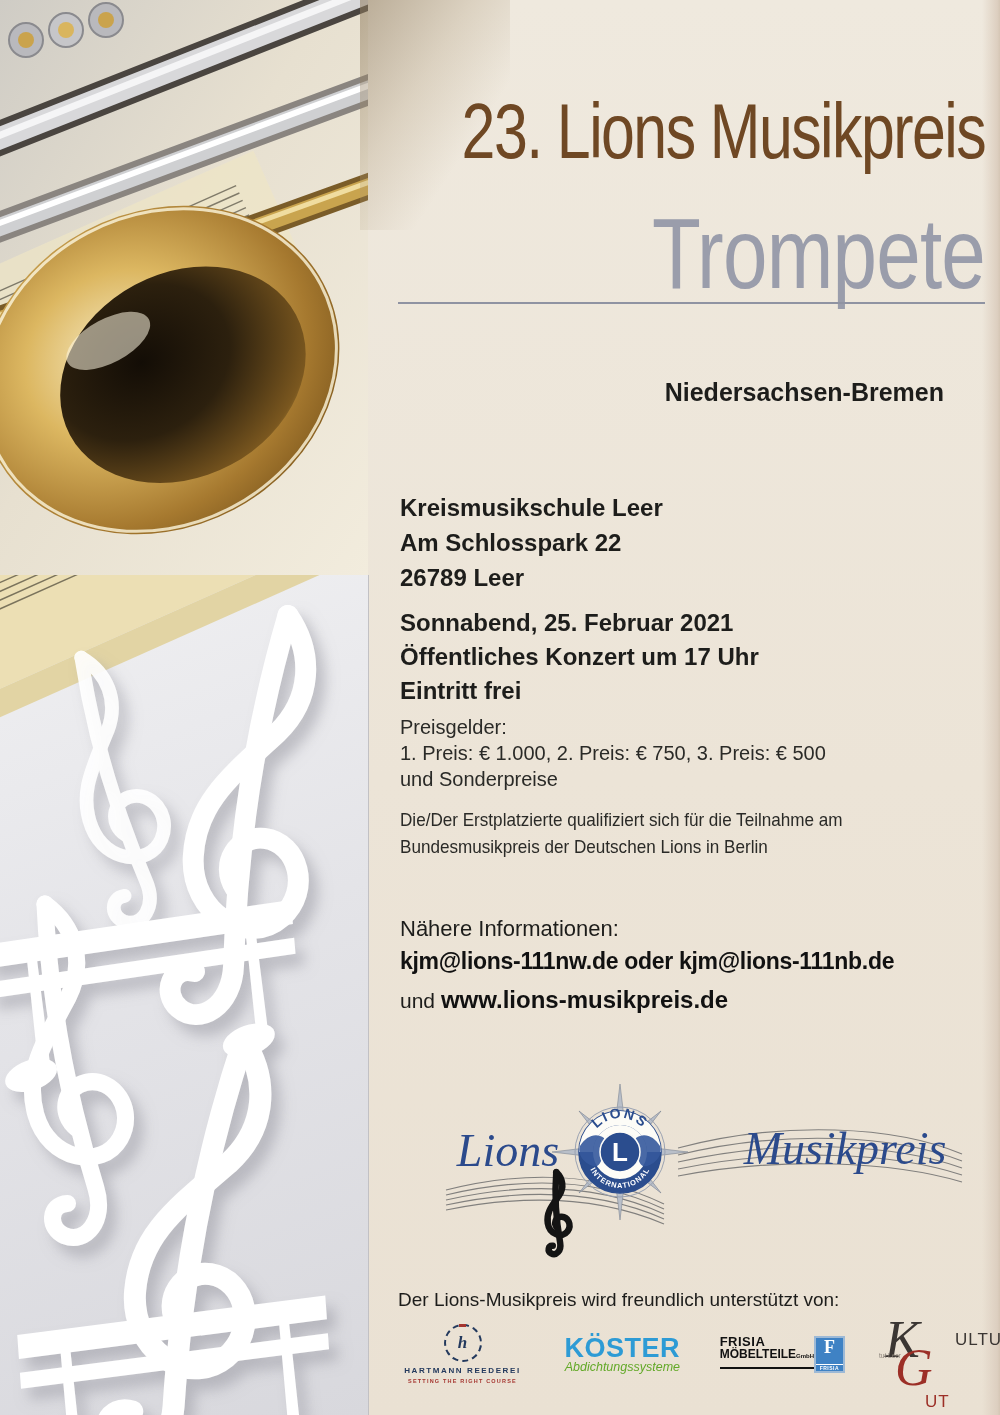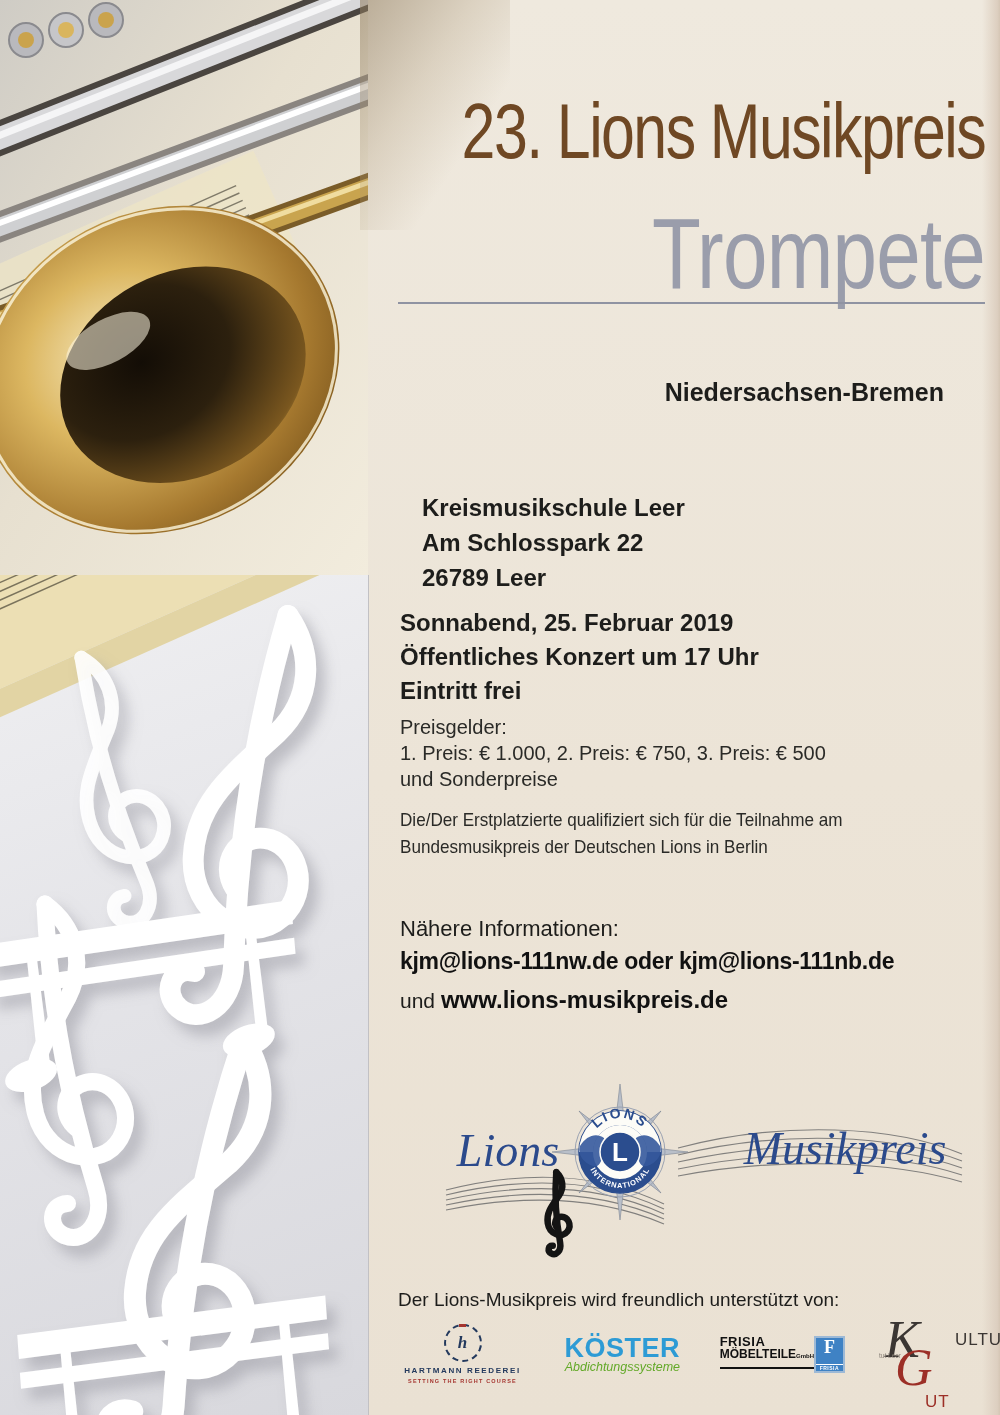--- a/index.html
+++ b/index.html
@@ -23,21 +23,21 @@
   .title{position:absolute;top:86px;right:2px;width:760px;text-align:right;
         font-size:78px;letter-spacing:-2px;color:#6f4824;white-space:nowrap;
         transform:scaleX(.78);transform-origin:100% 50%;}
   .subtitle{position:absolute;top:196px;right:2px;width:600px;text-align:right;
         font-size:100px;letter-spacing:-1px;color:#9a9dab;white-space:nowrap;
         transform:scaleX(.8);transform-origin:100% 50%;}
   .rule{position:absolute;top:302px;left:0;width:587px;height:2px;background:#8f93a2;}
   .districts{position:absolute;top:376px;left:0;width:546px;text-align:right;
         font-size:25px;font-weight:bold;color:#1d1d1b;line-height:33px;}
   .venue{position:absolute;top:490px;left:2px;font-size:24px;font-weight:bold;
-        color:#1d1d1b;line-height:35px;margin-left:22px;}
+        color:#1d1d1b;line-height:35px;}
   .event{position:absolute;top:606px;left:2px;font-size:24px;font-weight:bold;
         color:#1d1d1b;line-height:34px;}
   .prizes{position:absolute;top:714px;left:2px;font-size:20px;color:#2a2a27;line-height:26px;}
   .qualif{position:absolute;top:806px;left:2px;font-size:19px;color:#2a2a27;line-height:27px;
         transform:scaleX(.9);transform-origin:0 0;white-space:nowrap;}
   .info-h{position:absolute;top:916px;left:2px;font-size:22px;color:#1d1d1b;}
   .emails{position:absolute;top:948px;left:2px;font-size:23px;font-weight:bold;
         letter-spacing:-.3px;color:#111;white-space:nowrap;}
   .webline{position:absolute;top:986px;left:2px;font-size:21px;color:#1d1d1b;white-space:nowrap;}
   .webline b{font-size:24px;color:#111;}
@@ -207,21 +207,21 @@
       <div>Niedersachsen-Bremen</div>
     </div>
 
     <div class="venue">
       <div>Kreismusikschule Leer</div>
       <div>Am Schlosspark 22</div>
       <div>26789 Leer</div>
     </div>
 
     <div class="event">
-      <div>Sonnabend, 25. Februar 2019</div>
+      <div>Sonnabend, 25. Februar 2021</div>
       <div>Öffentliches Konzert um 17 Uhr</div>
       <div>Eintritt frei</div>
     </div>
 
     <div class="prizes">
       <div>Preisgelder:</div>
       <div>1. Preis: € 1.000, 2. Preis: € 750, 3. Preis: € 500</div>
       <div>und Sonderpreise</div>
     </div>
 

